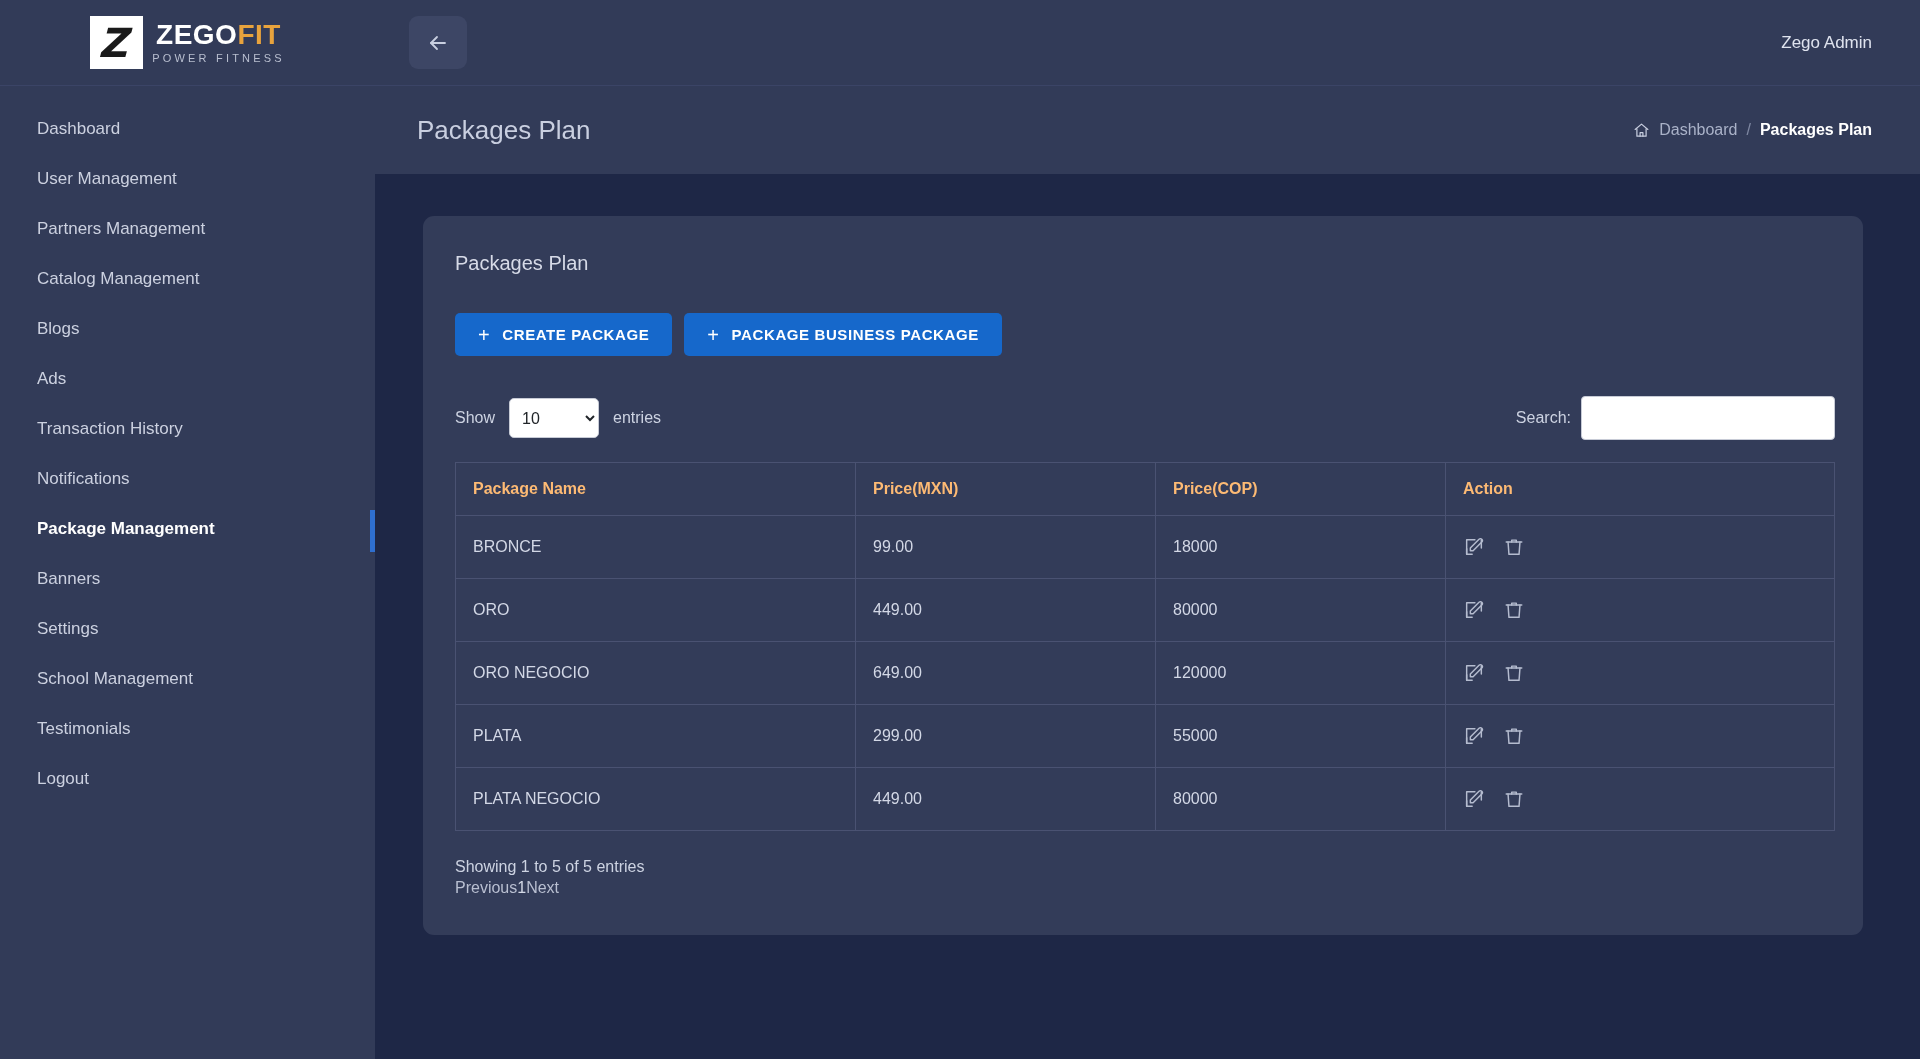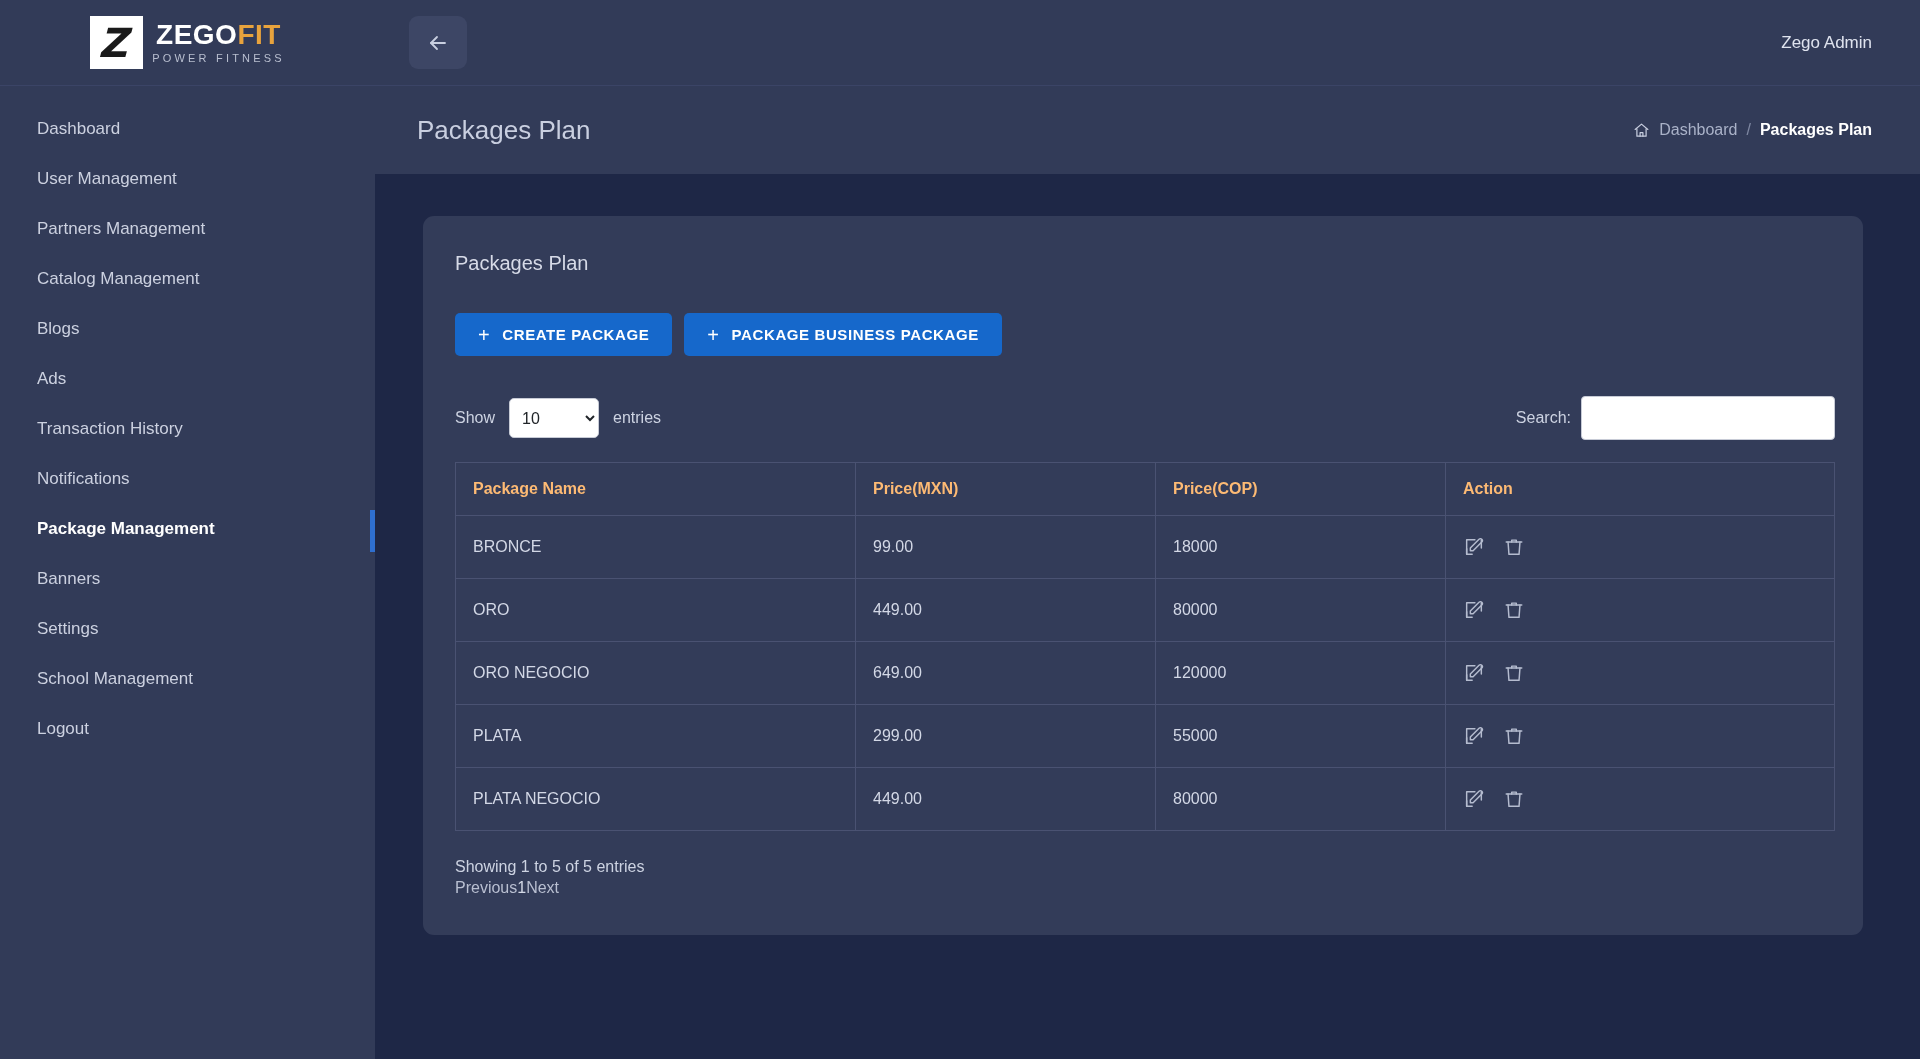--- a/index.html
+++ b/index.html
@@ -186,20 +186,21 @@
       <div class="nav-item">Partners Management</div>
       <div class="nav-item">Catalog Management</div>
       <div class="nav-item">Blogs</div>
       <div class="nav-item">Ads</div>
       <div class="nav-item">Transaction History</div>
       <div class="nav-item">Notifications</div>
       <div class="nav-item active">Package Management</div>
       <div class="nav-item">Banners</div>
       <div class="nav-item">Settings</div>
       <div class="nav-item">School Management</div>
+      <div class="nav-item">Testimonials</div>
       <div class="nav-item">Logout</div>
     </nav>
   </aside>
 
   <section class="main">
 
     <header class="topbar">
       <button class="back-btn">
         <svg viewBox="0 0 24 24" fill="none" stroke="#c9cfe0" stroke-width="1.8" stroke-linecap="round" stroke-linejoin="round">
           <line x1="19" y1="12" x2="5" y2="12"></line>

